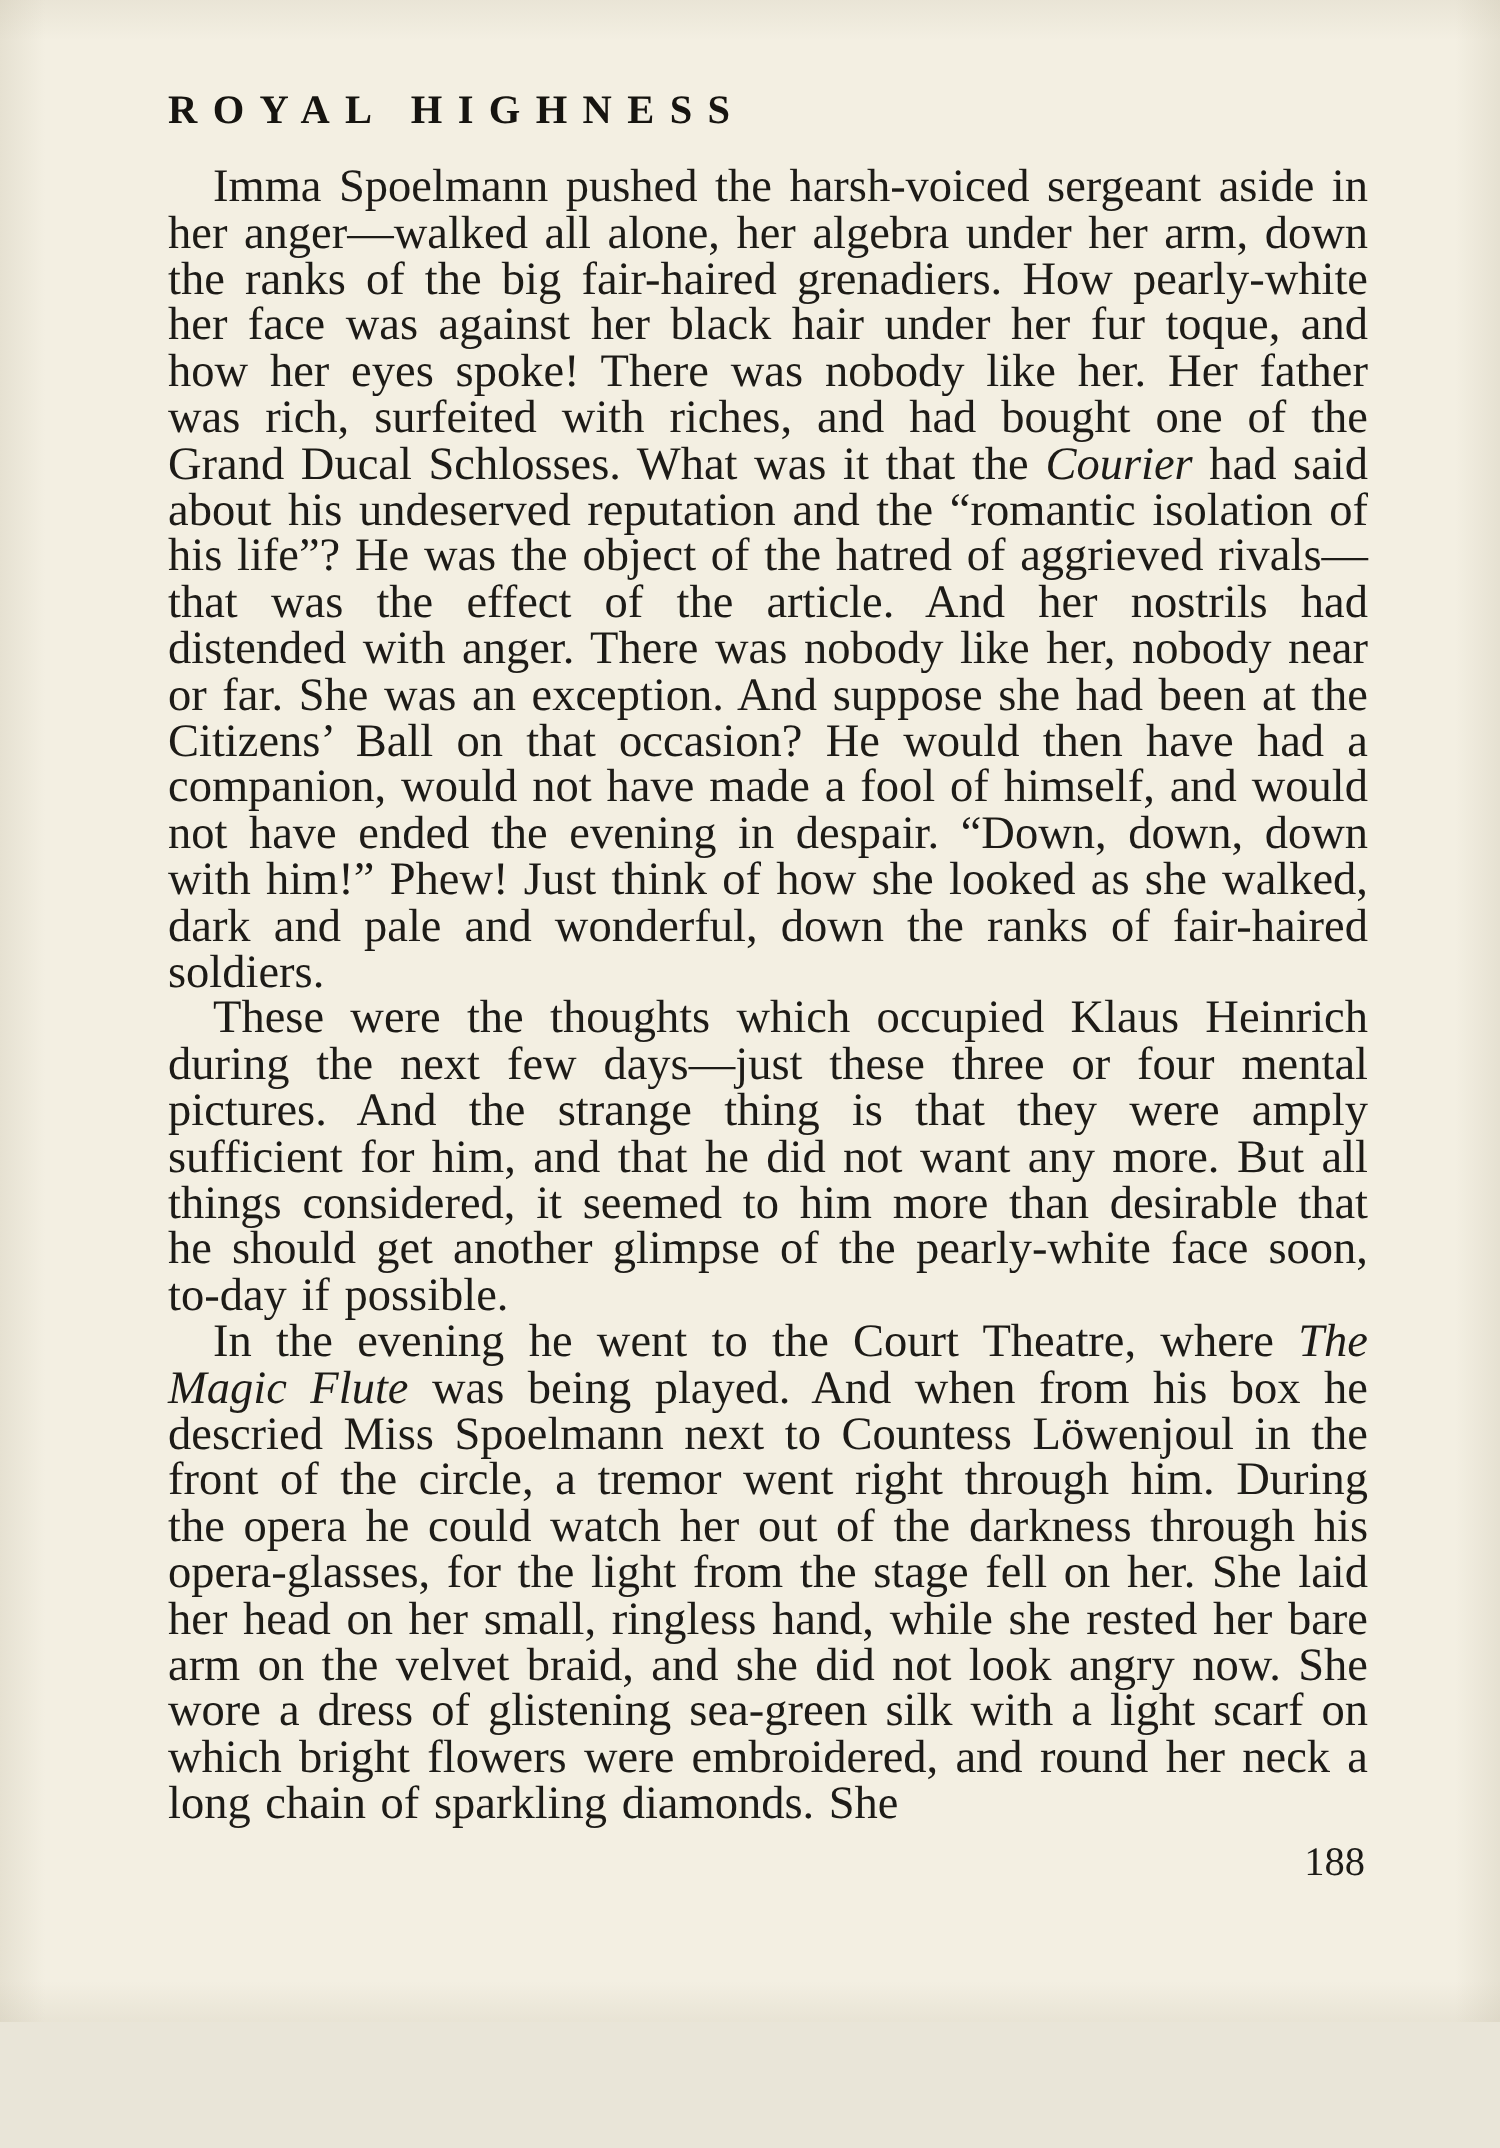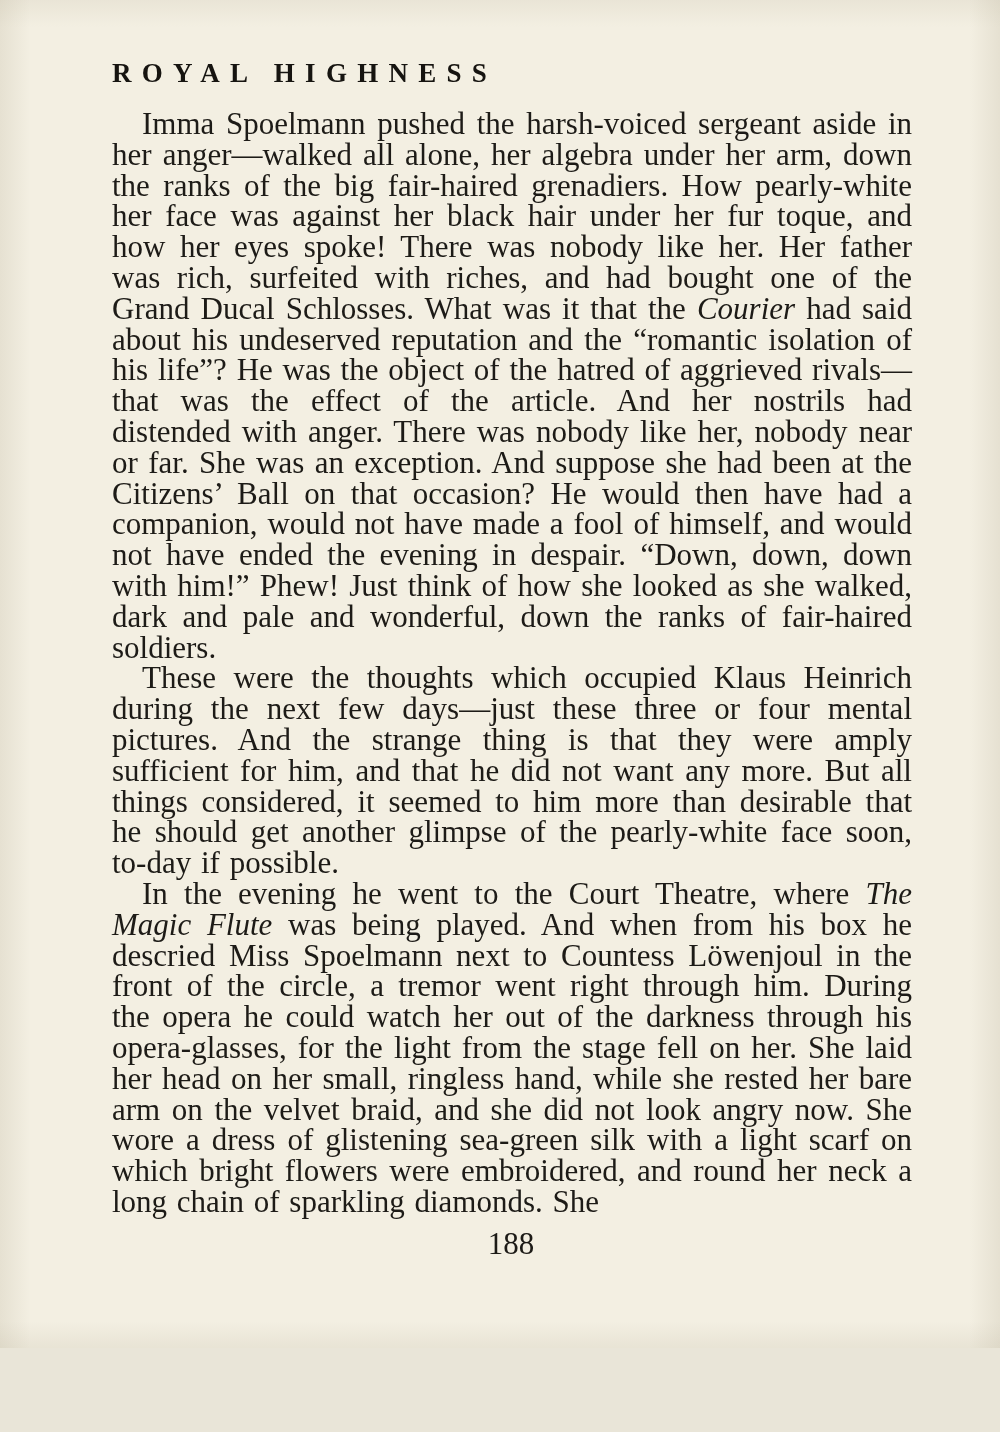--- a/index.html
+++ b/index.html
@@ -35,22 +35,22 @@
     line-height: 30.8px;
     text-align: justify;
     text-indent: 30px;
     word-spacing: 2px;
   }
   .body-text p.para i {
     font-style: italic;
   }
   .page-number {
     margin-top: 8px;
-    text-align: center;
-    font-size: 31px;
+    text-align: right;
+    font-size: 27px;
     padding-right: 2px;
     color: #1d1b17;
   }
 </style>
 </head>
 <body>
 
 <div class="page">
   <h1 class="running-head">ROYAL HIGHNESS</h1>
 

